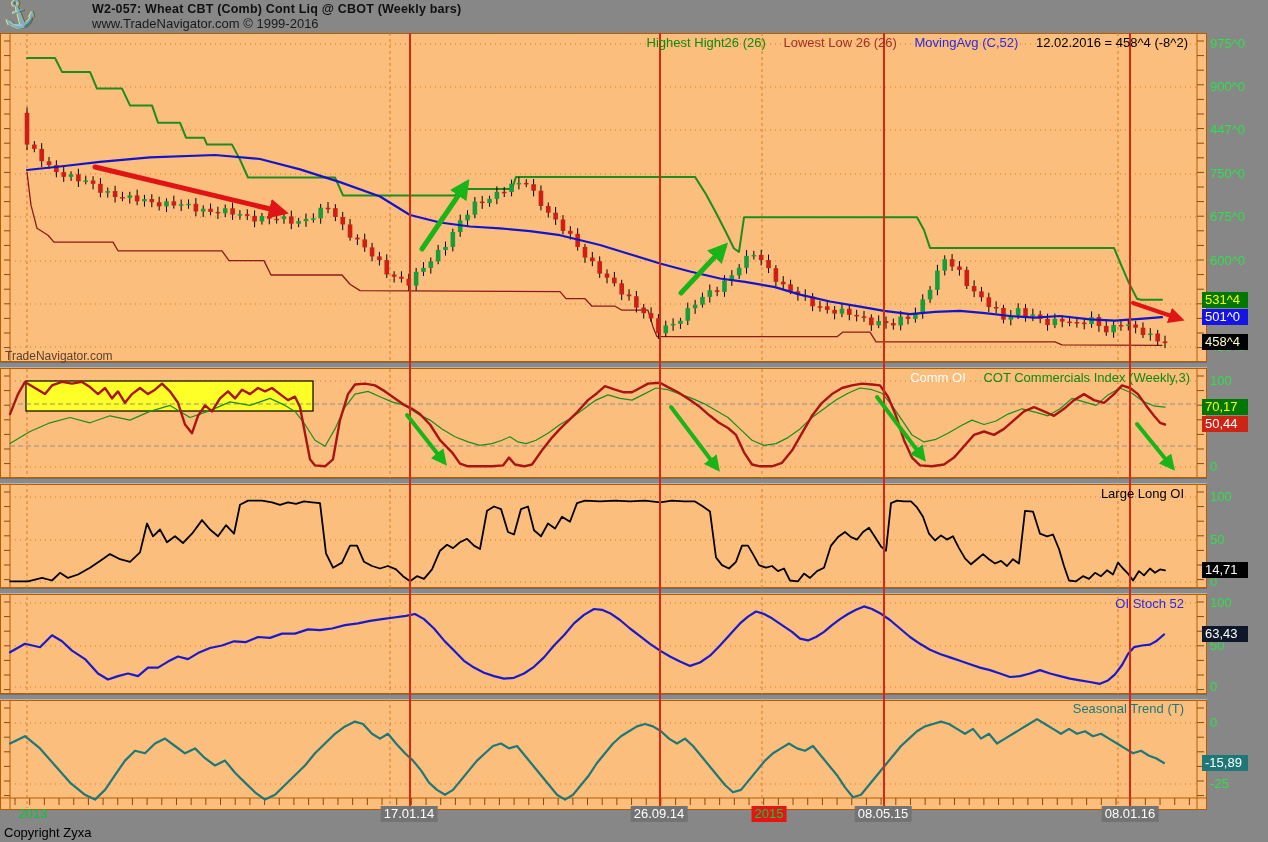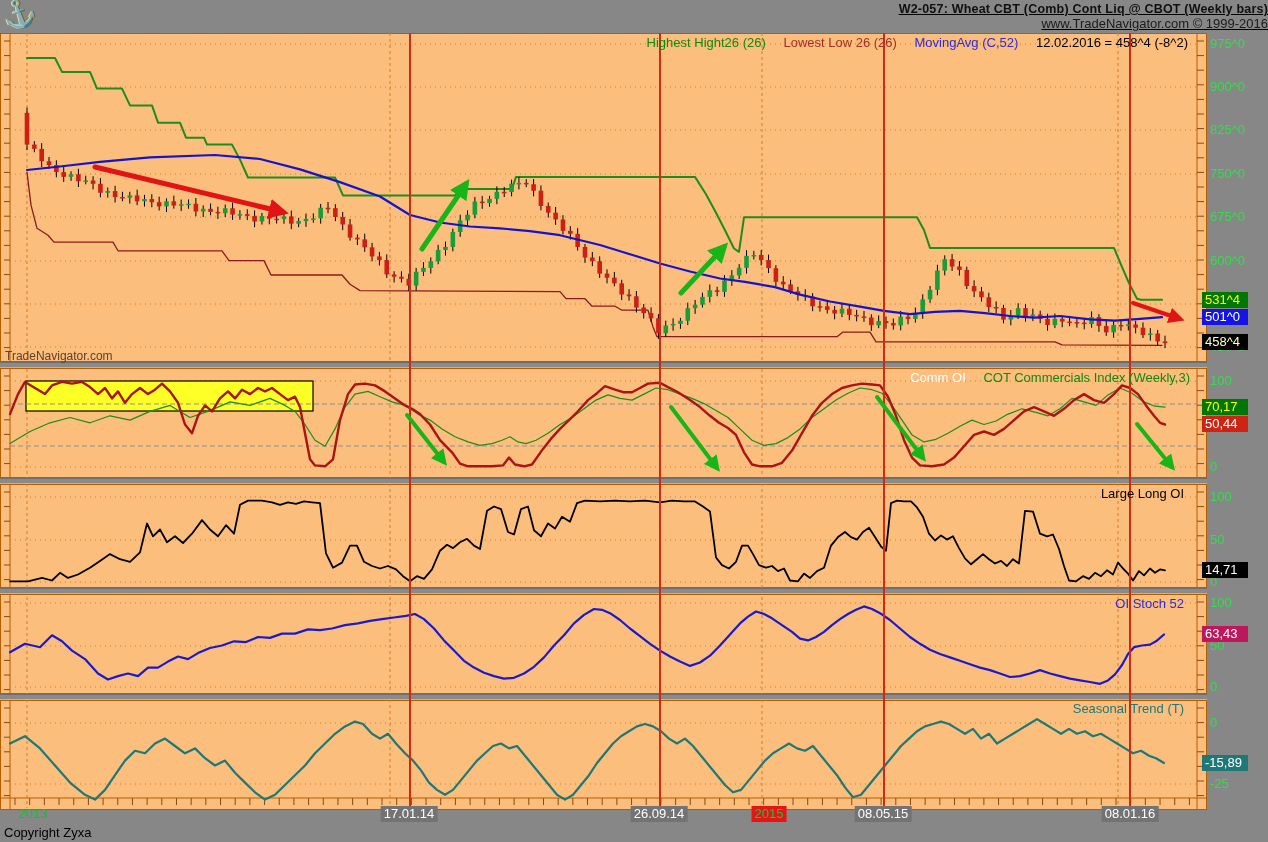--- a/index.html
+++ b/index.html
@@ -1,18 +1,18 @@
 <!DOCTYPE html>
 <html><head>
 <meta charset="utf-8">
 <style>
   html,body{margin:0;padding:0;background:#878787;}
   #app{position:relative;width:1268px;height:842px;background:#878787;overflow:hidden;
        font-family:"Liberation Sans",sans-serif;}
-  #hdr{position:absolute;top:2px;left:0;width:100%;text-align:right;padding-left:68px;box-sizing:border-box;text-decoration:underline;}
+  #hdr{position:absolute;top:2px;left:0;width:100%;text-align:left;padding-left:92px;box-sizing:border-box;}
   #hdr .t1{font-size:12.5px;font-weight:bold;color:#101010;letter-spacing:.2px;}
   #hdr .t2{font-size:13px;color:#1a1a1a;}
   #logo{position:absolute;top:-2px;left:3px;width:36px;height:34px;font-size:27px;color:#d8b422;
         text-shadow:1px 1px 0 #7a5c00, -1px 0 0 #f5e07a;transform:rotate(-18deg);}
   svg{position:absolute;top:0;left:0;}
   .lbl{position:absolute;font-size:13px;line-height:16px;white-space:nowrap;}
   .axis-green{color:#2fe04a;}
   .badge{position:absolute;left:1202px;min-width:40px;height:16px;font-size:13px;line-height:16px;
          padding:0 3px;white-space:nowrap;}
   .legend{position:absolute;font-size:13px;white-space:nowrap;}
@@ -626,21 +626,21 @@
     <span class="lg-red" style="margin-left:0">Comm OI</span>
     <span class="lg-green">COT Commercials Index (Weekly,3)</span>
   </div>
   <div class="legend lg-black" style="top:486px;right:84px;">Large Long OI</div>
   <div class="legend lg-blue" style="top:596px;right:84px;">OI Stoch 52</div>
   <div class="legend lg-teal" style="top:701px;right:84px;">Seasonal Trend (T)</div>
 
   <div id="labels">
       <div class="lbl axis-green" style="left: 1210px; top: 36px;">975^0</div>
       <div class="lbl axis-green" style="left: 1210px; top: 79px;">900^0</div>
-      <div class="lbl axis-green" style="left: 1210px; top: 122px;">825^0</div>
+      <div class="lbl axis-green" style="left: 1210px; top: 122px;">447^0</div>
       <div class="lbl axis-green" style="left: 1210px; top: 166px;">750^0</div>
       <div class="lbl axis-green" style="left: 1210px; top: 209px;">675^0</div>
       <div class="lbl axis-green" style="left: 1210px; top: 253px;">600^0</div>
       <div class="lbl axis-green" style="left: 1210px; top: 296px;">525^0</div>
       <div class="lbl axis-green" style="left: 1210px; top: 339px;">450^0</div>
       <div class="lbl axis-green" style="left: 1210px; top: 373px;">100</div>
       <div class="lbl axis-green" style="left: 1210px; top: 416px;">50</div>
       <div class="lbl axis-green" style="left: 1210px; top: 459px;">0</div>
       <div class="lbl axis-green" style="left: 1210px; top: 489px;">100</div>
       <div class="lbl axis-green" style="left: 1210px; top: 532px;">50</div>
@@ -649,21 +649,21 @@
       <div class="lbl axis-green" style="left: 1210px; top: 638px;">50</div>
       <div class="lbl axis-green" style="left: 1210px; top: 679px;">0</div>
       <div class="lbl axis-green" style="left: 1210px; top: 715px;">0</div>
       <div class="lbl axis-green" style="left: 1210px; top: 776px;">-25</div>
       <div class="badge" style="top: 292px; background: rgb(0, 120, 0); color: rgb(255, 255, 0);">531^4</div>
       <div class="badge" style="top: 309px; background: rgb(20, 20, 230); color: rgb(255, 255, 255);">501^0</div>
       <div class="badge" style="top: 334px; background: rgb(0, 0, 0); color: rgb(255, 255, 200);">458^4</div>
       <div class="badge" style="top: 399px; background: rgb(0, 120, 0); color: rgb(255, 255, 0);">70,17</div>
       <div class="badge" style="top: 416px; background: rgb(206, 36, 20); color: rgb(255, 255, 255);">50,44</div>
       <div class="badge" style="top: 562px; background: rgb(0, 0, 0); color: rgb(255, 255, 255);">14,71</div>
-      <div class="badge" style="top: 626px; background: #be185d; color: rgb(255, 255, 255);">63,43</div>
+      <div class="badge" style="top: 626px; background: #0f172a; color: rgb(255, 255, 255);">63,43</div>
       <div class="badge" style="top: 755px; background: rgb(30, 120, 120); color: rgb(255, 255, 255);">-15,89</div>
     </div>
   <div id="xaxis">
       <div class="xitem x-year-plain" style="left: 33px;">2013</div>
       <div class="xitem x-date" style="left: 409px;">17.01.14</div>
       <div class="xitem x-date" style="left: 659px;">26.09.14</div>
       <div class="xitem x-year-badge" style="left: 769px;">2015</div>
       <div class="xitem x-date" style="left: 883px;">08.05.15</div>
       <div class="xitem x-date" style="left: 1130px;">08.01.16</div>
     </div>

